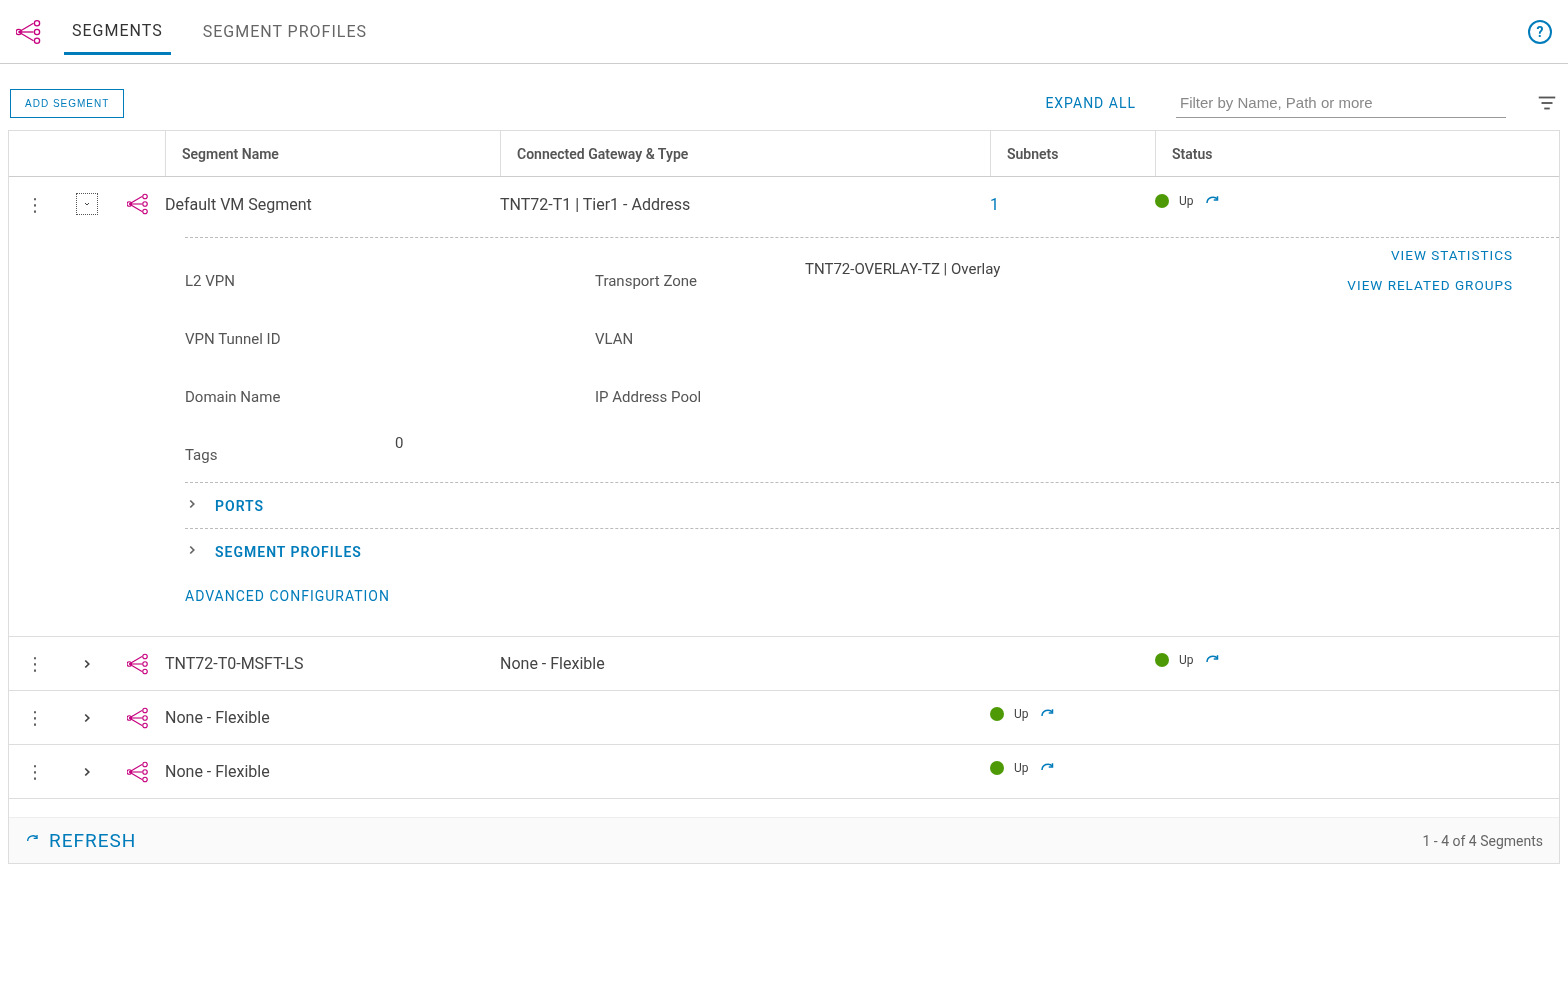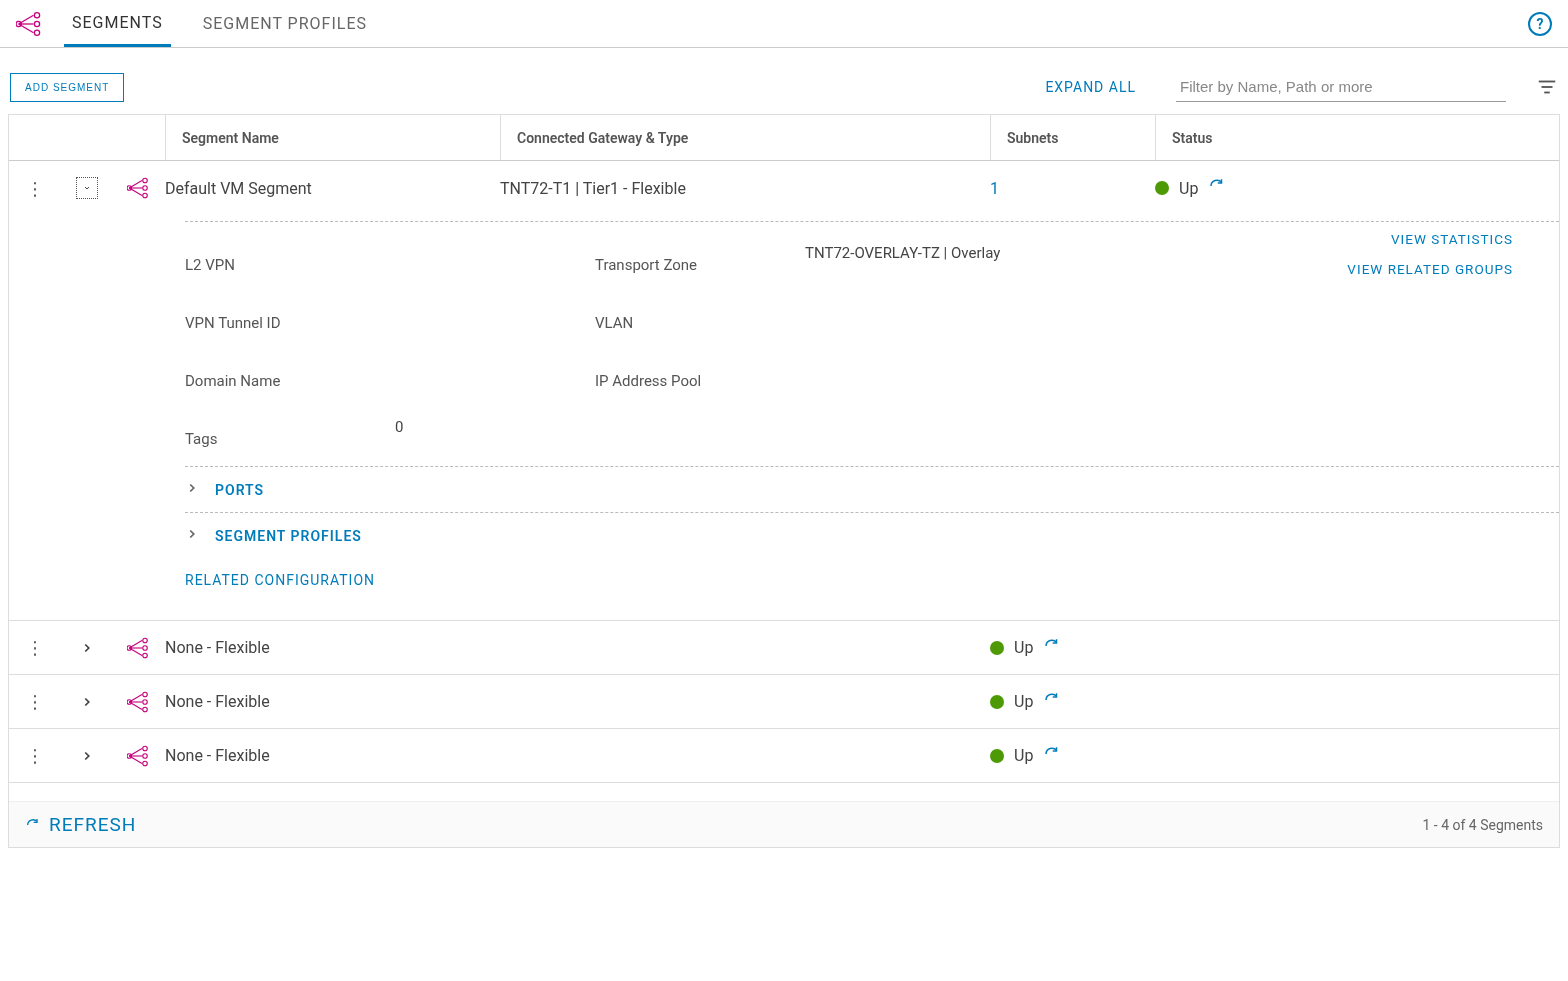--- a/index.html
+++ b/index.html
@@ -1,19 +1,19 @@
 <!DOCTYPE html>
 <html><head>
 <meta charset="utf-8">
 <style>
   * { box-sizing: border-box; margin: 0; padding: 0; }
   body { font-family: "Segoe UI", Roboto, "Helvetica Neue", Arial, sans-serif; font-size: 14px; color: #333; background: #fff; }
 
   
-  .tabbar { display: flex; align-items: center; height: 48px; border-bottom: 1px solid #ccc; padding: 0 16px; }
+  .tabbar { display: flex; align-items: center; height: 64px; border-bottom: 1px solid #ccc; padding: 0 16px; }
   .tabbar .logo { width: 28px; height: 28px; display: flex; align-items: center; justify-content: center; margin-right: 20px; }
   .tabbar .logo svg { width: 28px; height: 28px; }
   .tab { font-size: 16px; letter-spacing: 1px; color: #666; padding: 0 8px; margin-right: 24px; height: 47px; display:flex; align-items:center; cursor:pointer; }
   .tab.active { color: #333; border-bottom: 3px solid #007cbb; font-weight: 400; }
   .help-icon { margin-left: auto; width: 24px; height: 24px; border: 2px solid #007cbb; border-radius:50%; color:#007cbb; display:flex;align-items:center;justify-content:center; font-weight:bold; cursor:pointer;}
 
   
   .toolbar { display:flex; align-items:center; padding: 24px 10px 12px 10px; }
   .btn-add { border: 1px solid #007cbb; color:#007cbb; background:#fff; padding: 8px 14px; font-size:10px; letter-spacing:1px; cursor:pointer; }
   .toolbar .spacer { flex: 1; }
@@ -34,21 +34,21 @@
 
   .trow { min-height: 54px; border-bottom: 1px solid #ddd; }
   .trow .cell { padding: 14px 0; }
   .kebab { font-size:18px; color:#555; text-align:center; cursor:pointer;}
   .chev { width:22px;height:22px; display:flex;align-items:center;justify-content:center; cursor:pointer; color:#444;}
   .chev.boxed { border:1px dotted #555; padding:6px; }
   .segment-icon svg { width:24px; height:24px; }
   .name-cell { font-size:16px; color:#444; padding-left:16px;}
   .gateway-cell { font-size:16px; color:#444; padding-left:16px;}
   .subnets-cell { font-size:16px; color:#007cbb; padding-left:16px; cursor:pointer;}
-  .status-cell { font-size:16px; color:#444; padding-left:16px; display:flex; align-items:center; gap:10px;}
+  .status-cell { font-size:12px; color:#444; padding-left:16px; display:flex; gap:10px;}
   .dot-up { width:14px; height:14px; border-radius:50%; background:#4e9a06; display:inline-block;}
   .refresh-icon-small svg { width:18px;height:18px; }
 
   
   .detail { grid-column: 1 / -1; padding: 0 0 18px 176px; }
   .detail-top { border-top: 1px dashed #bbb; margin-top:6px; padding: 22px 0 18px 0; display:grid; grid-template-columns: 210px 200px 210px 210px 220px; row-gap: 28px; align-items:start;}
   .label { color:#555; font-size:15px;margin-top:12px; }
   .value { color:#444; font-size:15px; }
   .action-links { position:absolute; right: 46px; display:flex; flex-direction:column; gap:14px; align-items:flex-end;}
   .action-links a { color:#007cbb; letter-spacing:1px; font-size:13.5px; cursor:pointer;}
@@ -132,21 +132,21 @@
             <line x1="3" y1="16" x2="20" y2="6"></line>
             <line x1="3" y1="16" x2="20" y2="16"></line>
             <line x1="3" y1="16" x2="20" y2="26"></line>
             <circle cx="3" cy="16" r="3"></circle>
             <circle cx="24" cy="6" r="3"></circle>
             <circle cx="24" cy="16" r="3"></circle>
             <circle cx="24" cy="26" r="3"></circle>
           </svg>
         </div>
       <div class="cell name-cell">Default VM Segment</div>
-      <div class="cell gateway-cell">TNT72-T1 | Tier1 - Flexible</div>
+      <div class="cell gateway-cell">TNT72-T1 | Tier1 - Address</div>
       <div class="cell subnets-cell">1</div>
       <div class="cell status-cell">
         <span class="dot-up"></span>
         <span>Up</span>
         <span class="refresh-icon-small"><svg viewBox="0 0 24 24" fill="none" stroke="#007cbb" stroke-width="2">
               <path d="M4 12a8 8 0 0 1 14-5"></path>
               <path d="M18 3v5h-5"></path>
             </svg></span>
       </div>
     </div>
@@ -187,21 +187,21 @@
               <path d="M6 4 l4 4 l-4 4" fill="none" stroke="#666" stroke-width="2"></path>
             </svg></span>
         <span class="sub-title">PORTS</span>
       </div>
       <div class="sub-section">
         <span class="chev-small"><svg class="chev-svg" viewBox="0 0 16 16">
               <path d="M6 4 l4 4 l-4 4" fill="none" stroke="#666" stroke-width="2"></path>
             </svg></span>
         <span class="sub-title">SEGMENT PROFILES</span>
       </div>
-      <div class="advanced-link">RELATED CONFIGURATION</div>
+      <div class="advanced-link">ADVANCED CONFIGURATION</div>
     </div>
   </div>
 
   <div class="trow">
     <div class="cell cell-center kebab">⋮</div>
     <div class="cell cell-center">
         <div class="chev">
           <svg class="chev-svg" viewBox="0 0 16 16">
             <path d="M6 4 l4 4 l-4 4" fill="none" stroke="#444" stroke-width="2"></path>
           </svg>
@@ -211,20 +211,21 @@
         <svg viewBox="0 0 32 32" class="segment-svg">
           <line x1="3" y1="16" x2="20" y2="6"></line>
           <line x1="3" y1="16" x2="20" y2="16"></line>
           <line x1="3" y1="16" x2="20" y2="26"></line>
           <circle cx="3" cy="16" r="3"></circle>
           <circle cx="24" cy="6" r="3"></circle>
           <circle cx="24" cy="16" r="3"></circle>
           <circle cx="24" cy="26" r="3"></circle>
         </svg>
       </div>
+    <div class="cell name-cell">TNT72-T0-MSFT-LS</div>
     <div class="cell gateway-cell">None - Flexible</div>
     <div class="cell subnets-cell"></div>
     <div class="cell status-cell">
         <span class="dot-up"></span>
         <span>Up</span>
         <span class="refresh-icon-small"><svg viewBox="0 0 24 24" fill="none" stroke="#007cbb" stroke-width="2">
             <path d="M4 12a8 8 0 0 1 14-5"></path>
             <path d="M18 3v5h-5"></path>
           </svg></span>
       </div>

